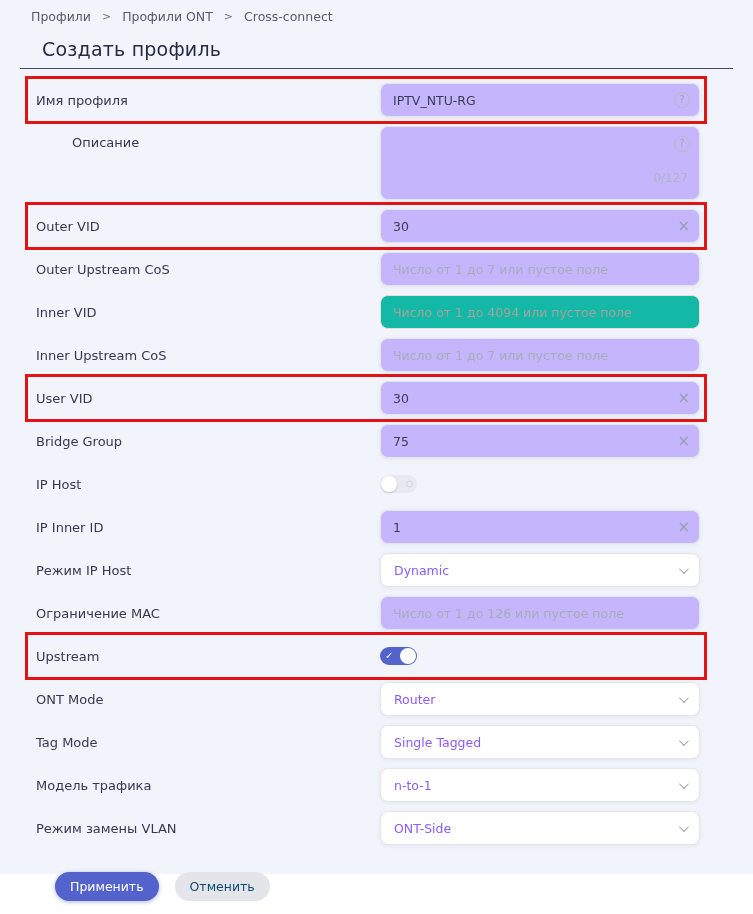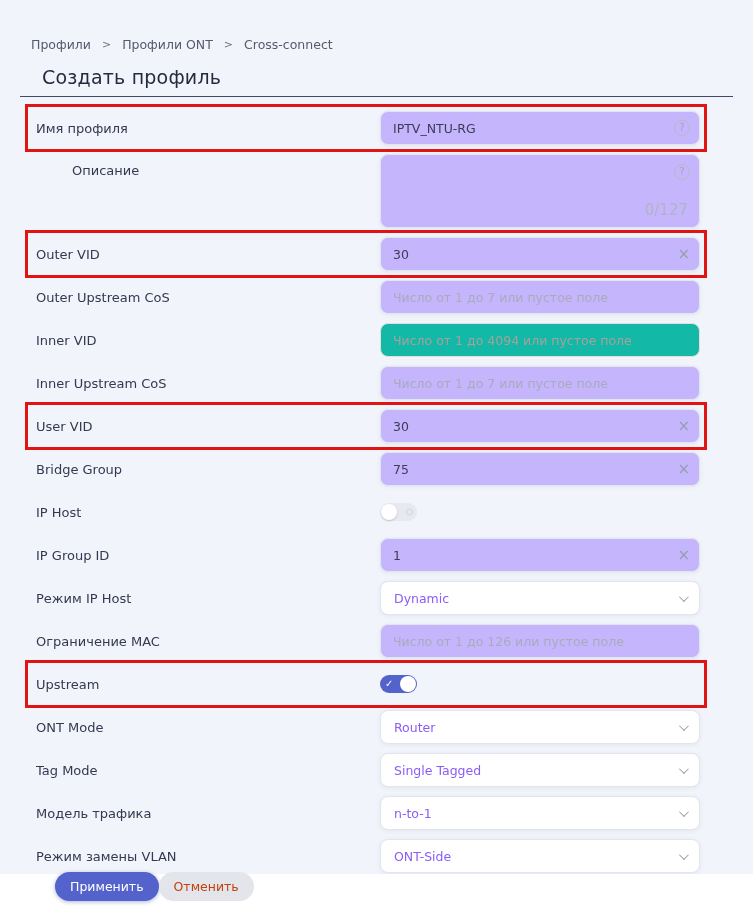--- a/index.html
+++ b/index.html
@@ -12,21 +12,21 @@
   }
   .page {
     background:#f1f4fa;
     height:874px;
     overflow:hidden;
   }
   
   .breadcrumb {
     display:flex; align-items:center; gap:11px;
     padding:9px 0 0 31px;
-    font-size:12.5px; color:#565a6c;margin-top:28px;
+    font-size:12.5px; color:#565a6c;
   }
   .crumb { cursor:pointer; }
   .crumb-sep { color:#6c7080; font-size:11px; }
   
   .page-title {
     margin:14px 0 0 42px;
     font-size:19px; font-weight:normal;
     color:#262a41;
     letter-spacing:0.2px;
   }
@@ -79,22 +79,22 @@
   .help-icon {
     width:16px; height:16px;
     border:1.4px solid #b6bac6; border-radius:50%;
     color:#a2a7b5; font-size:10px; line-height:1;
     display:flex; align-items:center; justify-content:center;
   }
   .clear-icon {
     color:#979dac; font-size:15px; line-height:1; cursor:pointer;
   }
   .counter {
-    position:absolute; right:12px; bottom:9px;
-    font-size:15px; color:#b0b4c1;
+    position:absolute; right:12px; bottom:15px;
+    font-size:12px; color:#b0b4c1;
   }
   
   .select {
     display:flex; align-items:center; justify-content:space-between;
     height:34px;
     border:1px solid #e3e5ec; border-radius:8px;
     background:#ffffff;
     padding:0 13px;
     font-size:12.5px; color:#8b5cf6;
     box-shadow:0 1px 4px rgba(45,62,120,0.08);
@@ -127,35 +127,35 @@
     border:1.5px solid #d3d6df; border-radius:50%;
   }
   .toggle-check {
     position:absolute; left:5px; top:50%;
     transform:translateY(-54%);
     color:#ffffff; font-size:10px; line-height:1;
   }
   
   .footer {
     background:#ffffff; height:24px;
-    display:flex; align-items:center; 
+    display:flex; align-items:center; gap:16px;
     padding-left:55px;
   }
   .btn {
     border:none; border-radius:15px;
     padding:7px 15px;
     font-size:12.5px; font-family:inherit;
     cursor:pointer; line-height:1.2;
   }
   .btn-apply {
     background:#5463cb; color:#ffffff;
     box-shadow:0 1px 4px rgba(70,90,170,0.45);
   }
   .btn-cancel {
-    background:#e3e5eb; color:#c2410c;
+    background:#e3e5eb; color:#0c4a6e;
   }
 </style>
 </head>
 <body>
 
 <div class="page">
 
   <div class="breadcrumb">
     <span class="crumb">Профили</span>
     <span class="crumb-sep">&gt;</span>
@@ -239,21 +239,21 @@
       <div class="row-label">IP Host</div>
       <div class="control">
         <div class="toggle off">
           <span class="knob"></span>
           <span class="toggle-ring"></span>
         </div>
       </div>
     </div>
 
     <div class="row">
-      <div class="row-label">IP Group ID</div>
+      <div class="row-label">IP Inner ID</div>
       <div class="control">
         <input class="tinput" value="1" style="">
         <span class="trail clear-icon">×</span>
       </div>
     </div>
 
     <div class="row">
       <div class="row-label">Режим IP Host</div>
       <div class="control">
         <div class="select">

